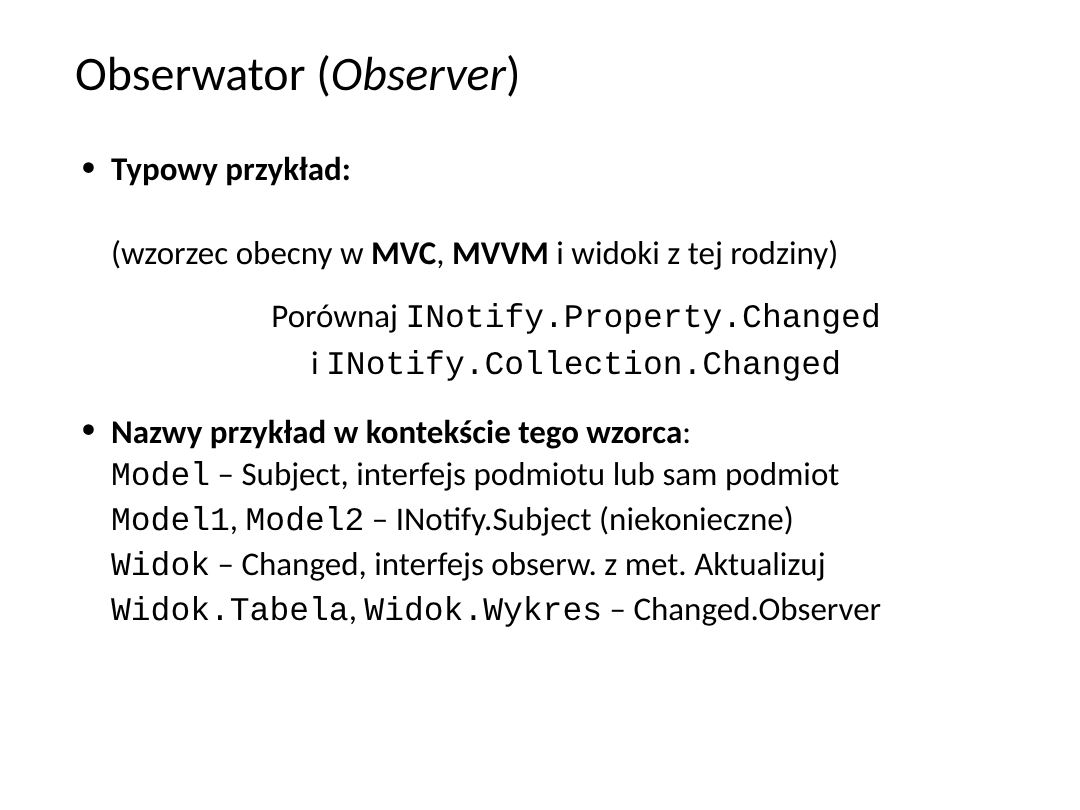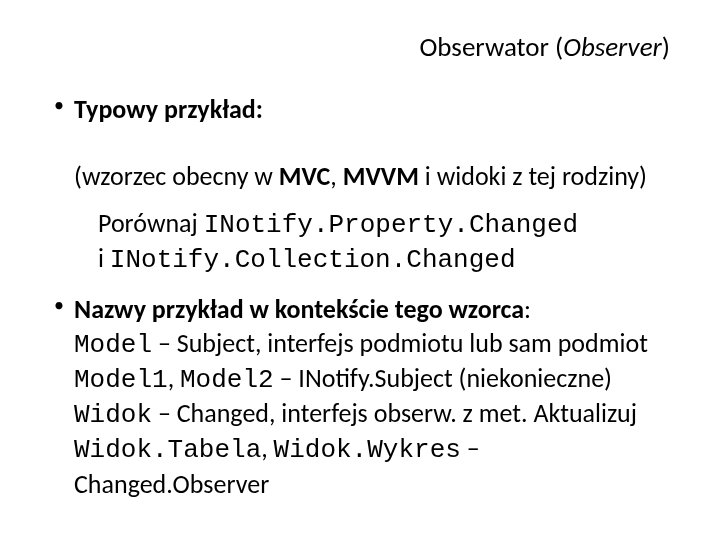--- a/index.html
+++ b/index.html
@@ -10,33 +10,33 @@
     font-family: Calibri, Arial, sans-serif;
     background: #fff;
     color: #000;
     box-sizing: border-box;
   }
   .slide {
     padding: 20px 50px 20px 50px;
     box-sizing: border-box;
   }
   h1.title {
-    text-align: right;
-    font-size: 27px;
+    text-align: left;
+    font-size: 32px;
     font-weight: normal;
     margin: 10px 0 30px 0;
   }
   h1.title .italic {
     font-style: italic;
   }
   ul.bullets {
     list-style: none;
     padding: 0;
     margin: 0;
-    font-size: 26px;
+    font-size: 22px;
     line-height: 1.28;
   }
   ul.bullets > li {
     position: relative;
     padding-left: 24px;
     margin-bottom: 16px;
   }
   ul.bullets > li::before {
     content: "•";
     position: absolute;
@@ -44,20 +44,21 @@
     top: 0;
     font-size: 20px;
   }
   .bold { font-weight: bold; }
   .italic { }
   .mono { font-family: "Courier New", monospace; }
   .sub {
     padding-left: 24px;
     margin-top: 14px;
     margin-bottom: 14px;
+    text-align: center;
   }
 </style>
 </head>
 <body>
 
 <div class="slide">
 
   <h1 class="title">
     <span>Obserwator (</span><span class="italic">Observer</span><span>)</span>
   </h1>

